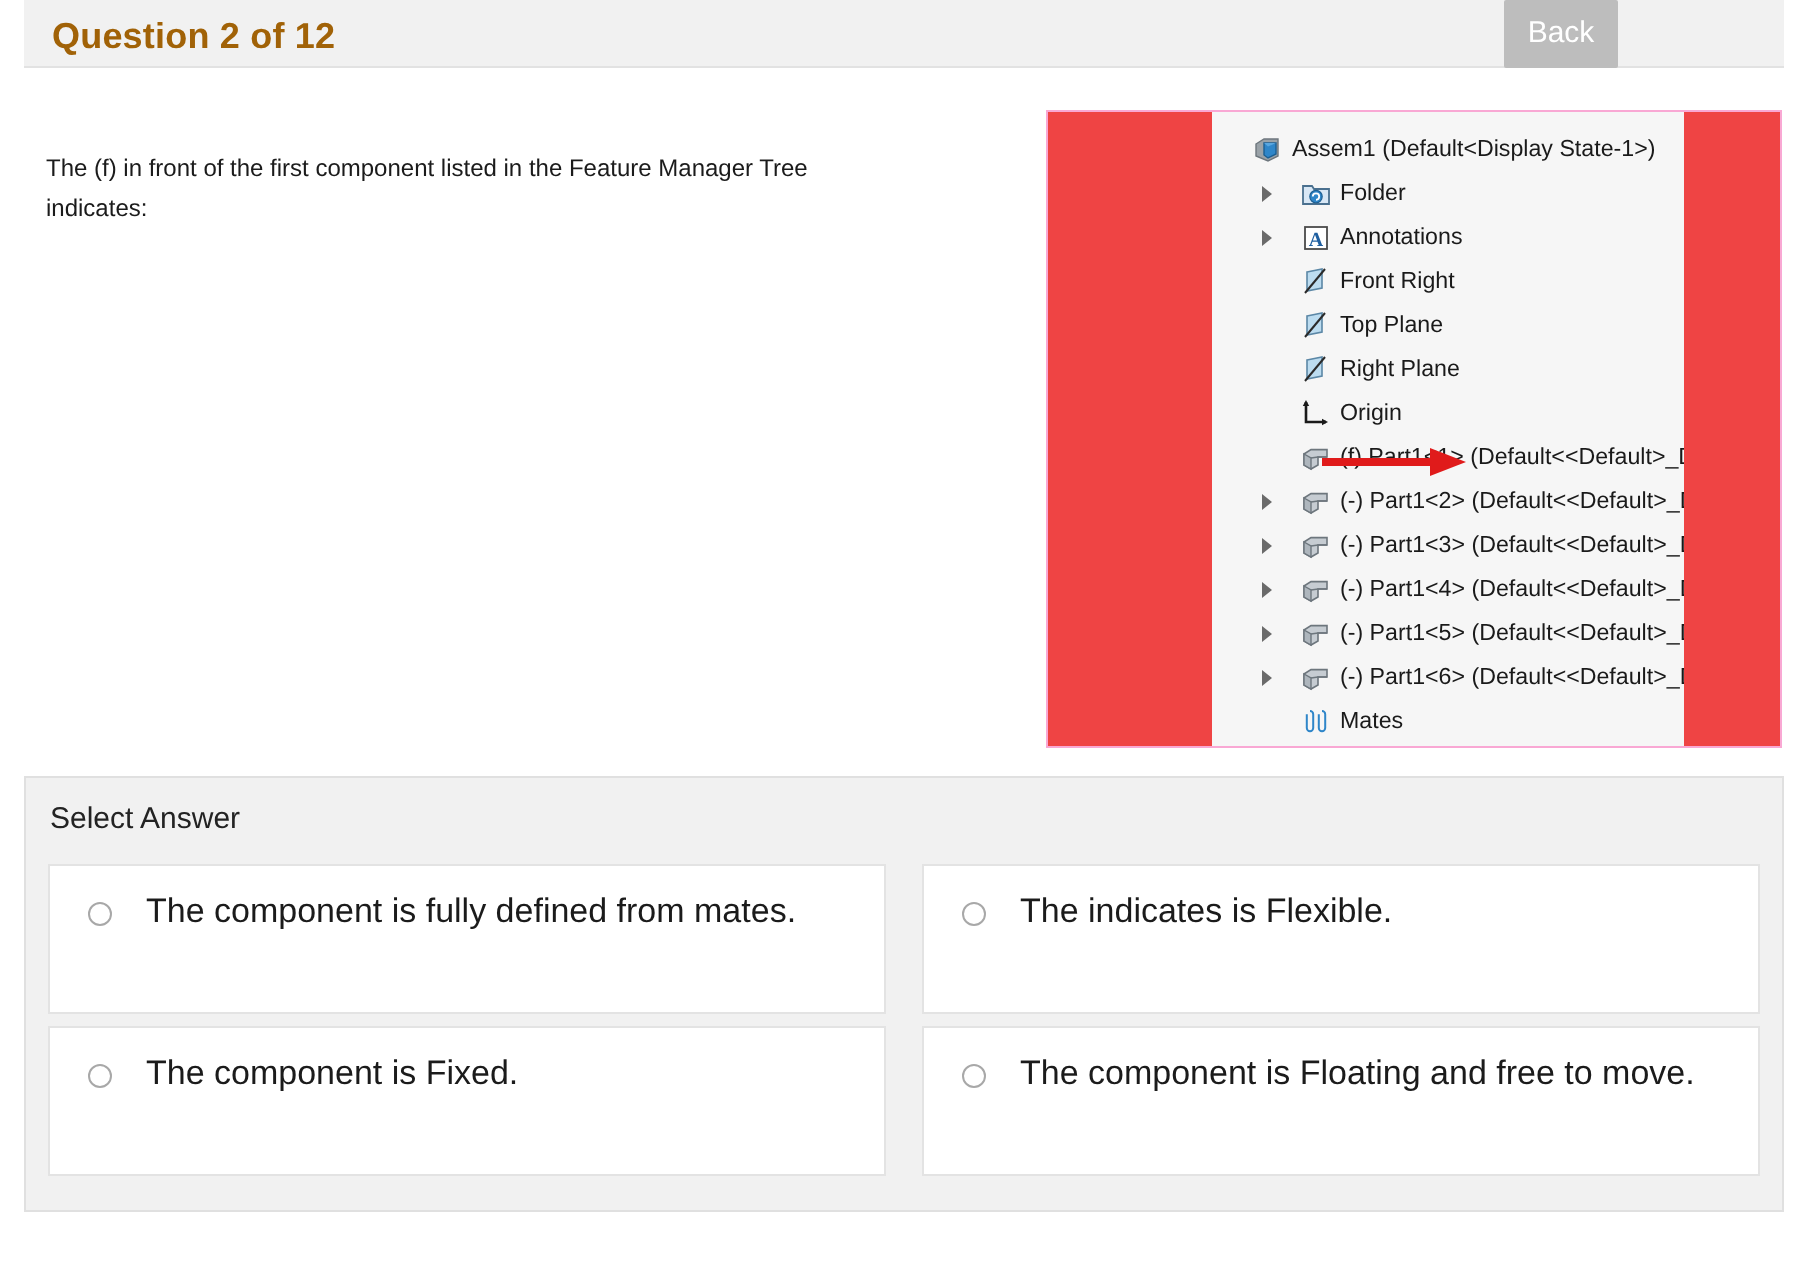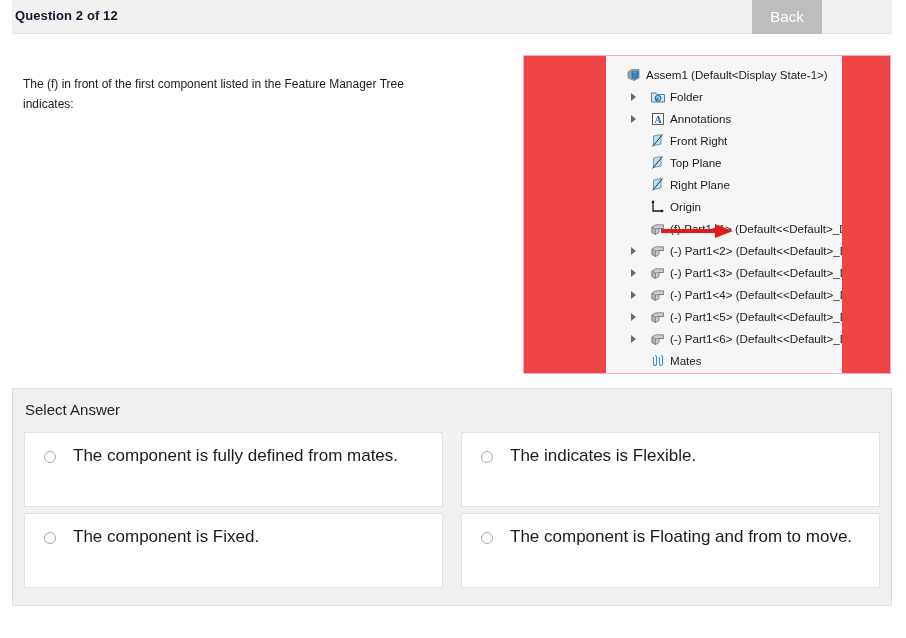--- a/index.html
+++ b/index.html
@@ -25,32 +25,32 @@
     left: 12px;
     top: 0px;
     width: 880px;
     height: 34px;
     background: #f1f1f1;
     border-bottom: 1px solid #e2e2e2;
     box-sizing: border-box;
   }
   .header-title {
     position: absolute;
-    left: 3px;
+    left: 14px;
     top: 8px;
-    font-size: 13px;
+    font-size: 18px;
     font-weight: bold;
-    color: #0f172a;
+    color: #a16207;
     letter-spacing: 0.1px;
   }
   .back-button {
     position: absolute;
     left: 740px;
     top: 0px;
-    width: 70px;
+    width: 57px;
     height: 34px;
     background: #bdbdbd;
     border: none;
     color: #ffffff;
     font-size: 15px;
     font-family: "Liberation Sans", sans-serif;
     cursor: pointer;
     border-radius: 1px;
     line-height: 34px;
     text-align: center;
@@ -343,18 +343,18 @@
         <div class="option-box">
           <span class="option-radio"></span>
           <span class="option-label">The indicates is Flexible.</span>
         </div>
         <div class="option-box">
           <span class="option-radio"></span>
           <span class="option-label">The component is Fixed.</span>
         </div>
         <div class="option-box">
           <span class="option-radio"></span>
-          <span class="option-label">The component is Floating and from to move.</span>
+          <span class="option-label">The component is Floating and free to move.</span>
         </div>
       </div>
   </div>
 
 </div>
 
 </body></html>

